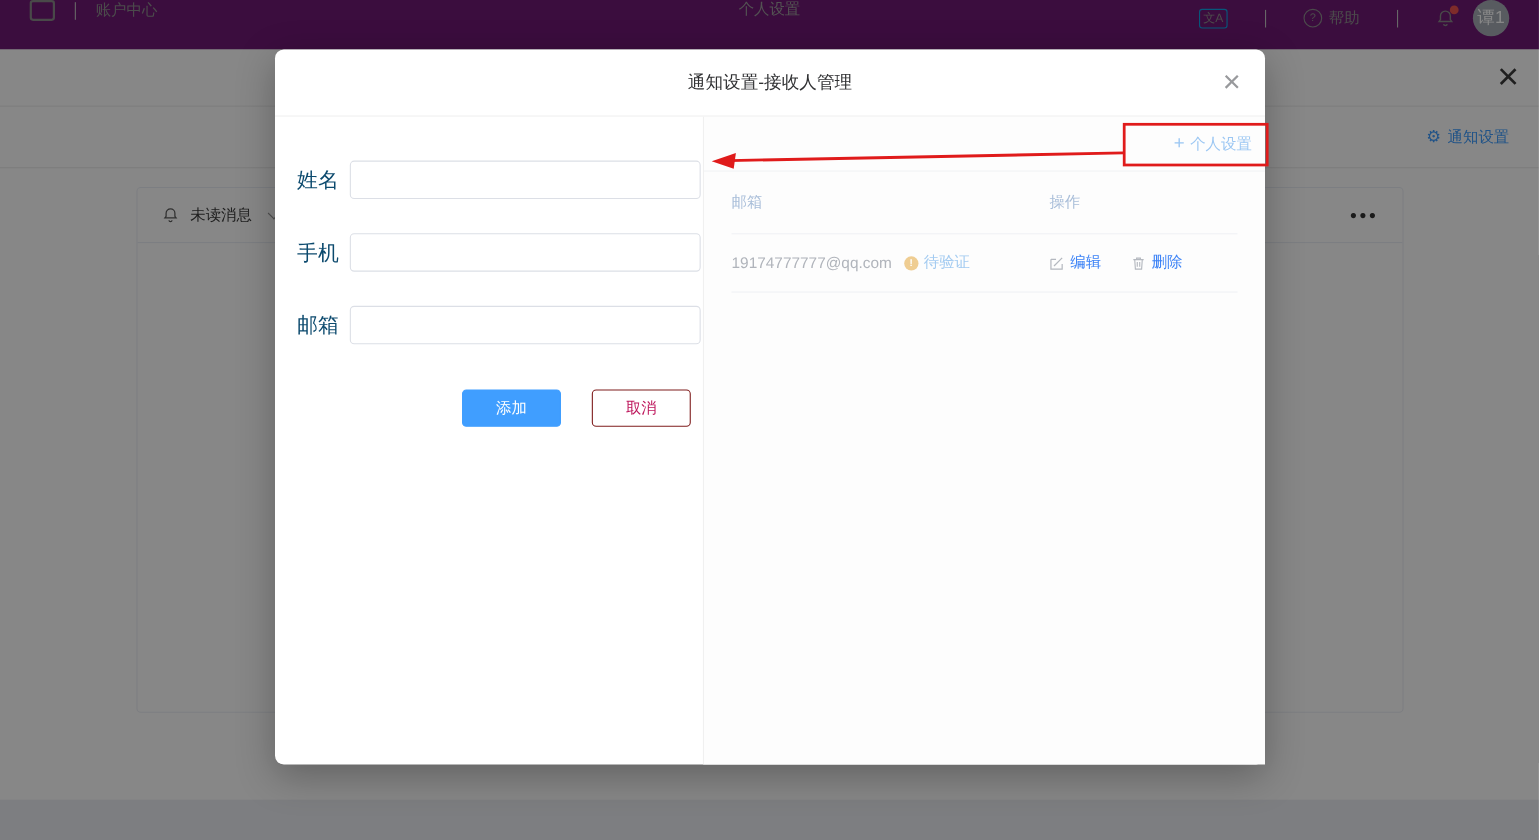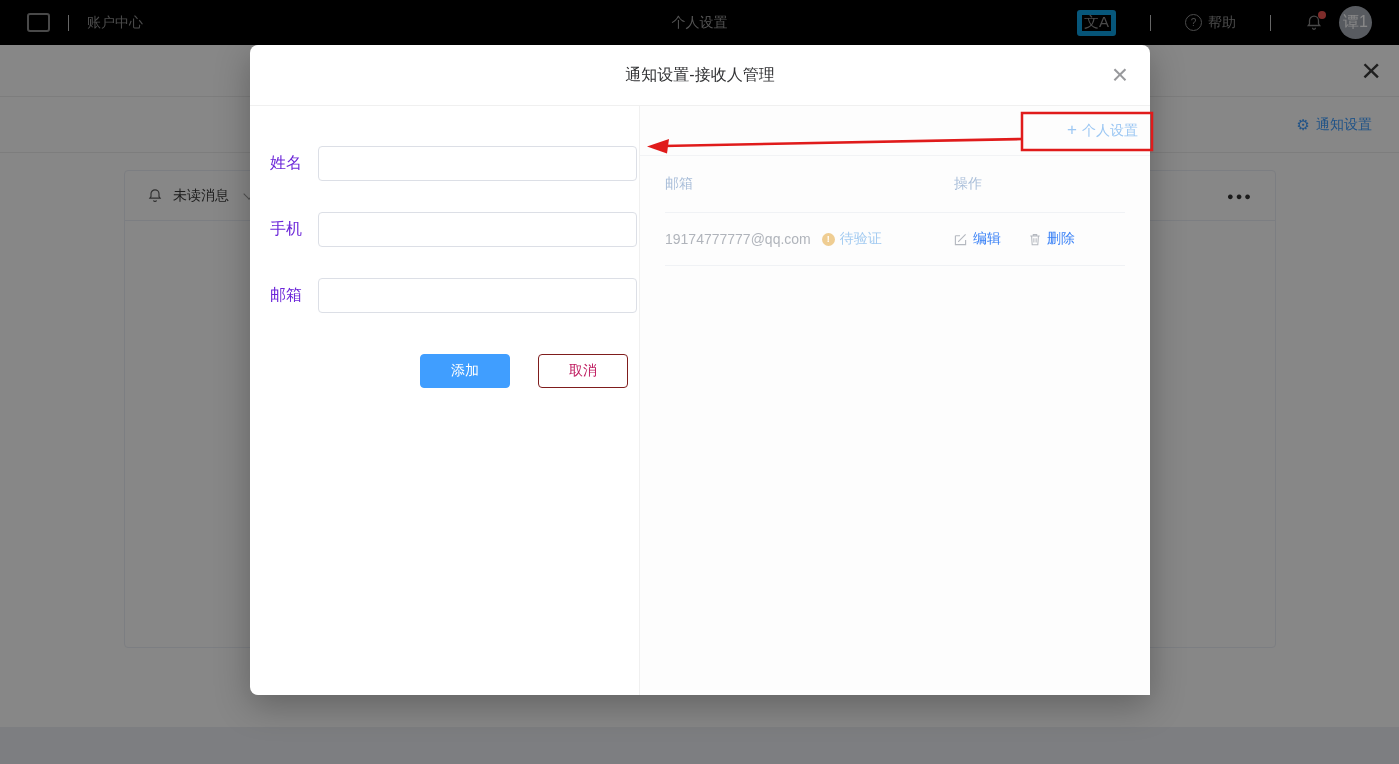--- a/index.html
+++ b/index.html
@@ -2,30 +2,30 @@
 <html><head>
 <meta charset="utf-8">
 <style>
   html,body{margin:0;padding:0}
   body{
     position:relative;width:1399px;height:764px;overflow:hidden;
     font-family:"Liberation Sans","DejaVu Sans",sans-serif;
     background:#eceff3;-webkit-font-smoothing:antialiased;
   }
   
-  .topbar{position:absolute;top:0;left:0;width:1399px;height:45px;background:#000000;
-    display:flex;align-items:center;padding:0 27px;box-sizing:border-box;z-index:1}
+  .topbar{position:absolute;top:0;left:0;width:1399px;height:45px;background:#701a75;
+    display:flex;align-items:flex-start;padding:0 27px;box-sizing:border-box;z-index:1}
   .tb-left{display:flex;align-items:center}
   .win-icon{width:19px;height:15px;border:2px solid #8a8a8a;border-radius:3px}
   .tb-divider{width:1px;height:16px;background:#c2c2c2;margin:0 18px}
   .nav-title{color:#8f8f8f;font-size:14px}
   .tb-center{position:absolute;left:0;right:0;text-align:center;color:#9d9d9d;font-size:14px;pointer-events:none}
   .tb-right{margin-left:auto;display:flex;align-items:center;gap:16px}
-  .trans-icon{min-width:20px;height:16px;border:5px solid #0ea5e9;border-radius:3px;color:#8f8f8f;
-    font-size:15px;display:flex;align-items:center;justify-content:center;padding:0 2px}
+  .trans-icon{min-width:20px;height:16px;border:1px solid #0ea5e9;border-radius:3px;color:#8f8f8f;
+    font-size:11px;display:flex;align-items:center;justify-content:center;padding:0 2px}
   .help{display:flex;align-items:center;gap:6px;color:#8f8f8f;font-size:14px}
   .q-icon{width:15px;height:15px;border:1px solid #8f8f8f;border-radius:50%;font-size:10px;color:#8f8f8f;
     display:flex;align-items:center;justify-content:center}
   .bell-wrap{position:relative;display:flex;align-items:center}
   .bell-wrap svg{display:block}
   .red-dot{position:absolute;top:-2px;right:-3px;width:8px;height:8px;border-radius:50%;background:#ef5350}
   .avatar{width:33px;height:33px;border-radius:50%;background:#a7acb6;color:#fff;font-size:16px;
     display:flex;align-items:center;justify-content:center}
   
   .panel{position:absolute;top:45px;left:0;width:1399px;height:682px;background:#fff;z-index:1}
@@ -49,21 +49,21 @@
   
   .modal{position:absolute;left:250px;top:45px;width:900px;height:650px;background:#fff;border-radius:8px;
     z-index:20;box-shadow:0 10px 35px rgba(0,0,0,.28);box-sizing:border-box}
   .modal-header{height:60px;border-bottom:1px solid #f0f0f0;display:flex;align-items:center;
     justify-content:center;font-size:16px;color:#303133;position:relative}
   .modal-close{position:absolute;right:22px;top:50%;transform:translateY(-50%);font-size:28px;
     font-weight:300;color:#98999c;line-height:1;cursor:pointer}
   .modal-body{display:flex;height:589px}
   .form-pane{width:390px;border-right:1px solid #f0f0f0;box-sizing:border-box;padding-top:40px}
   .form-row{display:flex;align-items:center;margin:0 0 31px 20px}
-  .form-label{width:42px;font-size:16px;color:#6d28d9;flex-shrink:0}
+  .form-label{width:42px;font-size:19px;color:#0c4a6e;flex-shrink:0}
   .form-input{margin-left:6px;width:297px;height:33px;border:1px solid #dcdfe6;border-radius:4px;
     background:#fff;outline:none;font-size:14px;color:#333;padding:0 10px;box-sizing:content-box}
   .form-actions{margin-left:170px;margin-top:41px;display:flex;gap:28px}
   .btn{width:90px;height:34px;border-radius:4px;font-size:14px;display:flex;align-items:center;
     justify-content:center;box-sizing:border-box;cursor:pointer}
   .btn-primary{background:#409eff;border:1px solid #409eff;color:#fff}
   .btn-plain{background:#fff;border:1px solid #7f1d1d;color:#be185d}
   
   .list-pane{flex:1;display:flex;flex-direction:column;background:#fdfdfd}
   .list-top{height:50px;border-bottom:1px solid #f2f3f5;display:flex;align-items:center;

